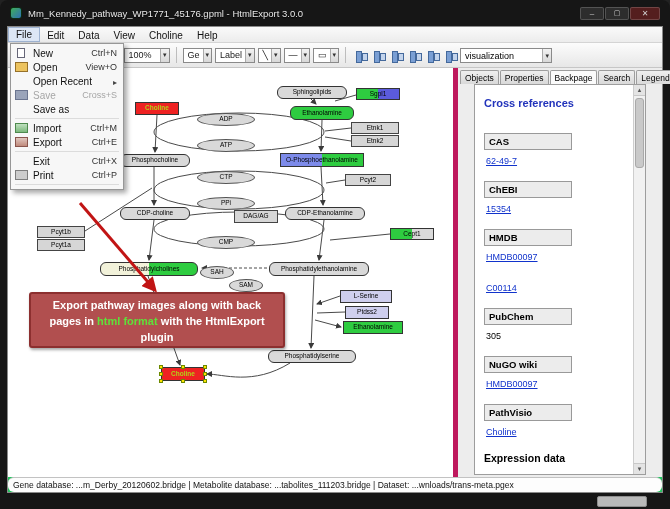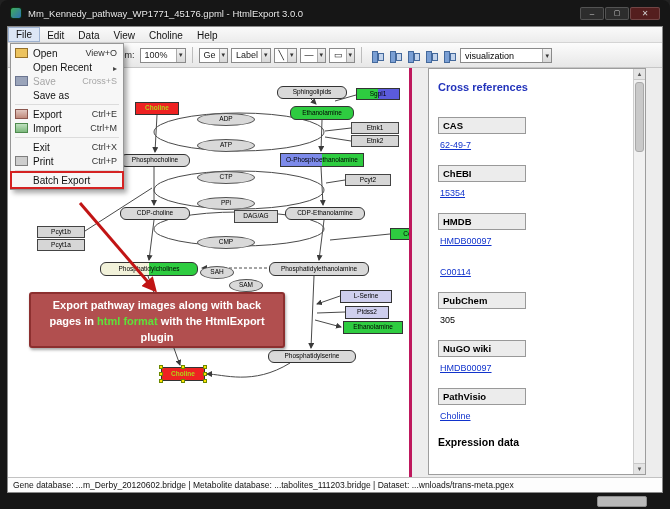--- a/index.html
+++ b/index.html
@@ -18,42 +18,42 @@
   .wb-close { width:30px; background:rgba(160,40,40,0.45); }
   .wb-close::after { content:"✕"; }
 
   
   .app { position:absolute; left:7px; top:26px; width:656px; height:467px; background:#22c55e; border:1px solid #8a8a8a; }
 
   .menubar { height:16px; background:linear-gradient(#fafafa,#ececec); border-bottom:1px solid #d4d4d4; display:flex; align-items:stretch; font-size:10px; color:#111; }
   .mb-item { padding:1px 7px 0; display:flex; align-items:center; }
   .mb-item.open { background:#dce6f5; border:1px solid #9fb4d2; padding-top:0; }
 
-  .toolbar { height:25px; background:linear-gradient(#fcfcfc,#e7e7e7); border-bottom:1px solid #c6c6c6; display:flex; align-items:center; padding:0 20px; gap:3px; font-size:9px; color:#222; position:relative; }
+  .toolbar { height:25px; background:linear-gradient(#fcfcfc,#e7e7e7); border-bottom:1px solid #c6c6c6; display:flex; align-items:center; padding:0 4px; gap:3px; font-size:9px; color:#222; position:relative; }
   .tb-btn { width:20px; height:19px; border:1px solid transparent; background:transparent; display:flex; align-items:center; justify-content:center; padding:0; }
   .tbi { display:inline-block; }
   .tbi-new { width:9px; height:12px; background:#fff; border:1px solid #66708a; }
   .tbi-open { width:13px; height:9px; background:#ecc35f; border:1px solid #96712a; border-radius:1px 3px 1px 1px; }
   .tbi-save { width:11px; height:11px; background:#6d7fae; border:1px solid #45598c; }
   .tb-sep { width:1px; height:16px; background:#bdbdbd; margin:0 3px; flex:none; }
   .tb-label { padding:0 2px; }
   .tb-combo { display:inline-flex; align-items:center; height:15px; background:#fff; border:1px solid #8a8a8a; font-size:9px; padding:0 0 0 4px; gap:3px; }
   .tb-combo .caret { align-self:stretch; display:flex; align-items:center; background:linear-gradient(#f2f2f2,#d8d8d8); border-left:1px solid #aaa; padding:0 2px; color:#333; }
   .caret::after { content:"▾"; font-size:7px; }
   .glyph-line::after { content:"╲"; font-size:9px; }
   .glyph-conn::after { content:"—"; font-size:9px; }
   .glyph-shape::after { content:"▭"; font-size:9px; }
   .tb-mini { width:17px; height:17px; border:1px solid transparent; background:transparent; position:relative; padding:0; }
   .tb-mini::before { content:""; position:absolute; left:3px; top:3px; width:4px; height:10px; background:#7a9fd4; border:1px solid #44699c; }
   .tb-mini::after { content:""; position:absolute; left:9px; top:5px; width:4px; height:6px; background:#c3d4ec; border:1px solid #44699c; }
   .vis-combo { position:absolute; left:452px; top:21px; width:92px; height:15px; }
 
   
   .main { position:absolute; top:41px; left:0; right:0; bottom:15px; display:flex; }
-  .canvas { position:relative; width:404px; background:#fff; border-right:3px solid #be185d; overflow:hidden; flex:none; }
+  .canvas { position:relative; width:450px; background:#fff; border-right:5px solid #be185d; overflow:hidden; flex:none; }
   .edges { position:absolute; left:0; top:0; z-index:1; }
 
   
   .node { position:absolute; z-index:2; display:flex; align-items:center; justify-content:center; font-size:6.5px; line-height:1; color:#000; background:#d9d9d9; border:1px solid #333; text-align:center; white-space:nowrap; overflow:visible; }
   .s-ellipse { border-radius:50%; border-color:#555; }
   .s-rounded { border-radius:6px; }
   .f-gray { background:#d9d9d9; }
   .f-gene { background:#d6d6d6; border-color:#444; }
   .f-green { background:#2ecc40; }
   .f-red { background:#ee2222; color:#b3d117; font-weight:bold; }
@@ -107,21 +107,21 @@
   .fm-label { flex:1; white-space:nowrap; }
   .fm-shortcut { margin-left:8px; color:#333; font-size:9px; }
   .fm-item.disabled .fm-shortcut { color:#a6a6a6; }
   .fm-arrow::after { content:"▸"; font-size:8px; color:#444; }
   .fm-sep { height:1px; background:#dcdcdc; margin:2px 3px; }
 
   
   .arrow-overlay { position:absolute; left:0; top:0; z-index:70; pointer-events:none; }
 
   
-  .statusbar { position:absolute; left:0; right:0; bottom:0; height:15px; background:#fdfdfd; border-top:1px solid #c2c2c2; font-size:8.5px; color:#111; display:flex; align-items:center; padding:0 5px; white-space:nowrap; overflow:hidden; }
+  .statusbar { position:absolute; left:0; right:0; bottom:0; height:15px; background:#fdfdfd; border-top:1px solid #c2c2c2; font-size:8.5px; color:#111; display:flex; align-items:center; padding:0 5px; white-space:nowrap; overflow:hidden;border-radius:6px; }
 
   .taskbar-fragment { position:absolute; left:597px; top:496px; width:50px; height:11px; background:#b9b9b9; border:1px solid #8d8d8d; border-radius:2px; }
 </style>
 </head>
 <body>
 
 <div class="frame">
 
   <div class="titlebar">
     <span class="app-icon"></span>
@@ -260,20 +260,27 @@
           <div class="node s-ellipse f-gray" style="left: 221px; top: 211px; width: 34px; height: 13px;">SAM</div>
           <div class="node s-rounded f-gray" style="left: 261px; top: 194px; width: 100px; height: 14px;">Phosphatidylethanolamine</div>
           <div class="node s-rect f-lavender" style="left: 332px; top: 222px; width: 52px; height: 13px;">L-Serine</div>
           <div class="node s-rect f-lavender" style="left: 337px; top: 238px; width: 44px; height: 13px;">Ptdss2</div>
           <div class="node s-rect f-green" style="left: 335px; top: 253px; width: 60px; height: 13px;">Ethanolamine</div>
           <div class="node s-rounded f-gray" style="left: 260px; top: 282px; width: 88px; height: 13px;">Phosphatidylserine</div>
           <div class="node s-rect f-red selected" style="left: 153px; top: 299px; width: 44px; height: 14px;">Choline<span class="handle h-tl"></span><span class="handle h-tm"></span><span class="handle h-tr"></span><span class="handle h-ml"></span><span class="handle h-mr"></span><span class="handle h-bl"></span><span class="handle h-bm"></span><span class="handle h-br"></span></div>
         </div>
 
       <div class="sidebar">
+        <div class="tabs">
+            <div class="tab">Objects</div>
+            <div class="tab">Properties</div>
+            <div class="tab active">Backpage</div>
+            <div class="tab">Search</div>
+            <div class="tab">Legend</div>
+          </div>
         <div class="panel">
           <div class="crossref-title">Cross references</div>
           <div>
               <div class="xref-section"><div class="xref-name">CAS</div><div class="xref-value">62-49-7</div></div>
               <div class="xref-section"><div class="xref-name">ChEBI</div><div class="xref-value">15354</div></div>
               <div class="xref-section"><div class="xref-name">HMDB</div><div class="xref-value">HMDB00097</div></div>
               <div class="xref-section"><div class="xref-value">C00114</div></div>
               <div class="xref-section"><div class="xref-name">PubChem</div><div class="xref-value plain">305</div></div>
               <div class="xref-section"><div class="xref-name">NuGO wiki</div><div class="xref-value">HMDB00097</div></div>
               <div class="xref-section"><div class="xref-name">PathVisio</div><div class="xref-value">Choline</div></div>
@@ -283,20 +290,25 @@
             <div class="sb-btn up"></div>
             <div class="sb-thumb"></div>
             <div class="sb-btn down"></div>
           </div>
         </div>
       </div>
     </div>
 
     <div class="file-menu">
         <div class="fm-item">
+          <span class="fm-icon ic-new"></span>
+          <span class="fm-label">New</span>
+          <span class="fm-shortcut">Ctrl+N</span>
+        </div>
+        <div class="fm-item">
           <span class="fm-icon ic-open"></span>
           <span class="fm-label">Open</span>
           <span class="fm-shortcut">View+O</span>
         </div>
         <div class="fm-item">
           <span class="fm-icon"></span>
           <span class="fm-label">Open Recent</span>
           <span class="fm-shortcut"></span>
           <span class="fm-arrow"></span>
         </div>
@@ -305,46 +317,41 @@
           <span class="fm-label">Save</span>
           <span class="fm-shortcut">Cross+S</span>
         </div>
         <div class="fm-item">
           <span class="fm-icon"></span>
           <span class="fm-label">Save as</span>
           <span class="fm-shortcut"></span>
         </div>
         <div class="fm-sep"></div>
         <div class="fm-item">
+          <span class="fm-icon ic-import"></span>
+          <span class="fm-label">Import</span>
+          <span class="fm-shortcut">Ctrl+M</span>
+        </div>
+        <div class="fm-item">
           <span class="fm-icon ic-export"></span>
           <span class="fm-label">Export</span>
           <span class="fm-shortcut">Ctrl+E</span>
         </div>
-        <div class="fm-item">
-          <span class="fm-icon ic-import"></span>
-          <span class="fm-label">Import</span>
-          <span class="fm-shortcut">Ctrl+M</span>
-        </div>
         <div class="fm-sep"></div>
         <div class="fm-item">
           <span class="fm-icon"></span>
           <span class="fm-label">Exit</span>
           <span class="fm-shortcut">Ctrl+X</span>
         </div>
         <div class="fm-item">
           <span class="fm-icon ic-print"></span>
           <span class="fm-label">Print</span>
           <span class="fm-shortcut">Ctrl+P</span>
         </div>
         <div class="fm-sep"></div>
-        <div class="fm-item highlighted">
-          <span class="fm-icon"></span>
-          <span class="fm-label">Batch Export</span>
-          <span class="fm-shortcut"></span>
-        </div>
       </div>
 
     <svg class="arrow-overlay" width="656" height="467">
       <defs>
         <marker id="arrRed" markerWidth="5" markerHeight="5" refX="3.5" refY="2.5" orient="auto">
           <path d="M0,0 L5,2.5 L0,5 z" fill="#c11414"></path>
         </marker>
       </defs>
       <line x1="72" y1="176" x2="146" y2="262" stroke="#c11414" stroke-width="3" marker-end="url(#arrRed)"></line>
     </svg>

